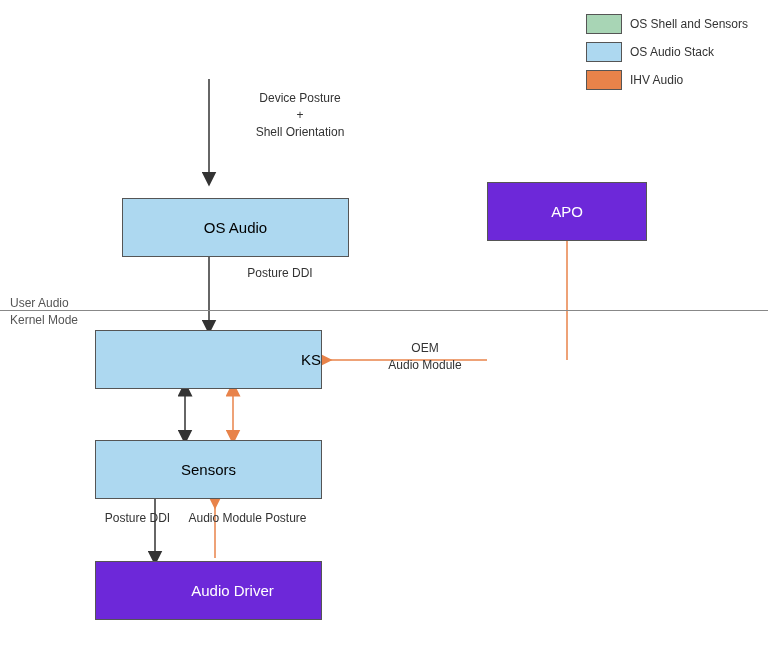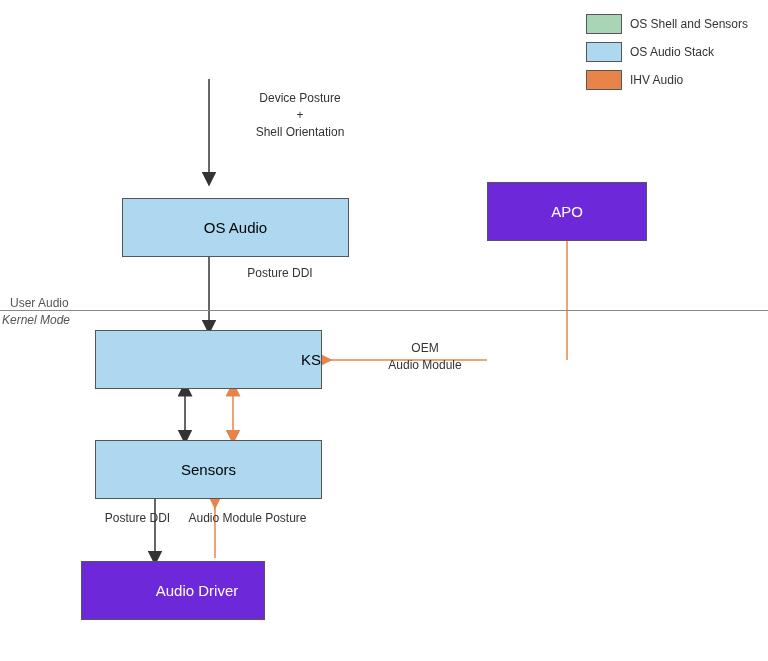--- a/index.html
+++ b/index.html
@@ -153,37 +153,37 @@
   </div>
 
   <div class="box box-blue" style="left:95px; top:330px; width:227px; height:59px;justify-content:flex-end;">
     <span>KS</span>
   </div>
 
   <div class="box box-blue" style="left:95px; top:440px; width:227px; height:59px;">
     <span>Sensors</span>
   </div>
 
-  <div class="box box-orange" style="left:81px; top:561px; width:184px; height:59px;padding-left:48px;">
+  <div class="box box-orange" style="left:95px; top:561px; width:227px; height:59px;padding-left:48px;">
     <span>Audio Driver</span>
   </div>
 
   <div class="box box-orange" style="left:487px; top:182px; width:160px; height:59px;">
     <span>APO</span>
   </div>
 
   <div class="label" style="left:230px; top:90px; width:140px;">Device Posture<br>+<br>Shell Orientation</div>
 
   <div class="label" style="left:225px; top:265px; width:110px;">Posture DDI</div>
 
   <div class="mode-line" style="top:310px; left:0; right:0;"></div>
 
   <div class="mode-label" style="left:10px; top:296px;">User Audio</div>
 
-  <div class="mode-label" style="left:2px; top:313px;font-style:italic;">Kernel Mode</div>
+  <div class="mode-label" style="left:10px; top:313px;">Kernel Mode</div>
 
   <div class="label" style="left:365px; top:340px; width:120px;">OEM<br>Audio Module</div>
 
   <div class="label" style="left:100px; top:510px; width:75px;">Posture DDI</div>
 
   <div class="label" style="left:175px; top:510px; width:145px;">Audio Module Posture</div>
 
   <div class="legend">
     <div class="legend-item">
       <div class="legend-box" style="background:#a8d5b5;"></div>

